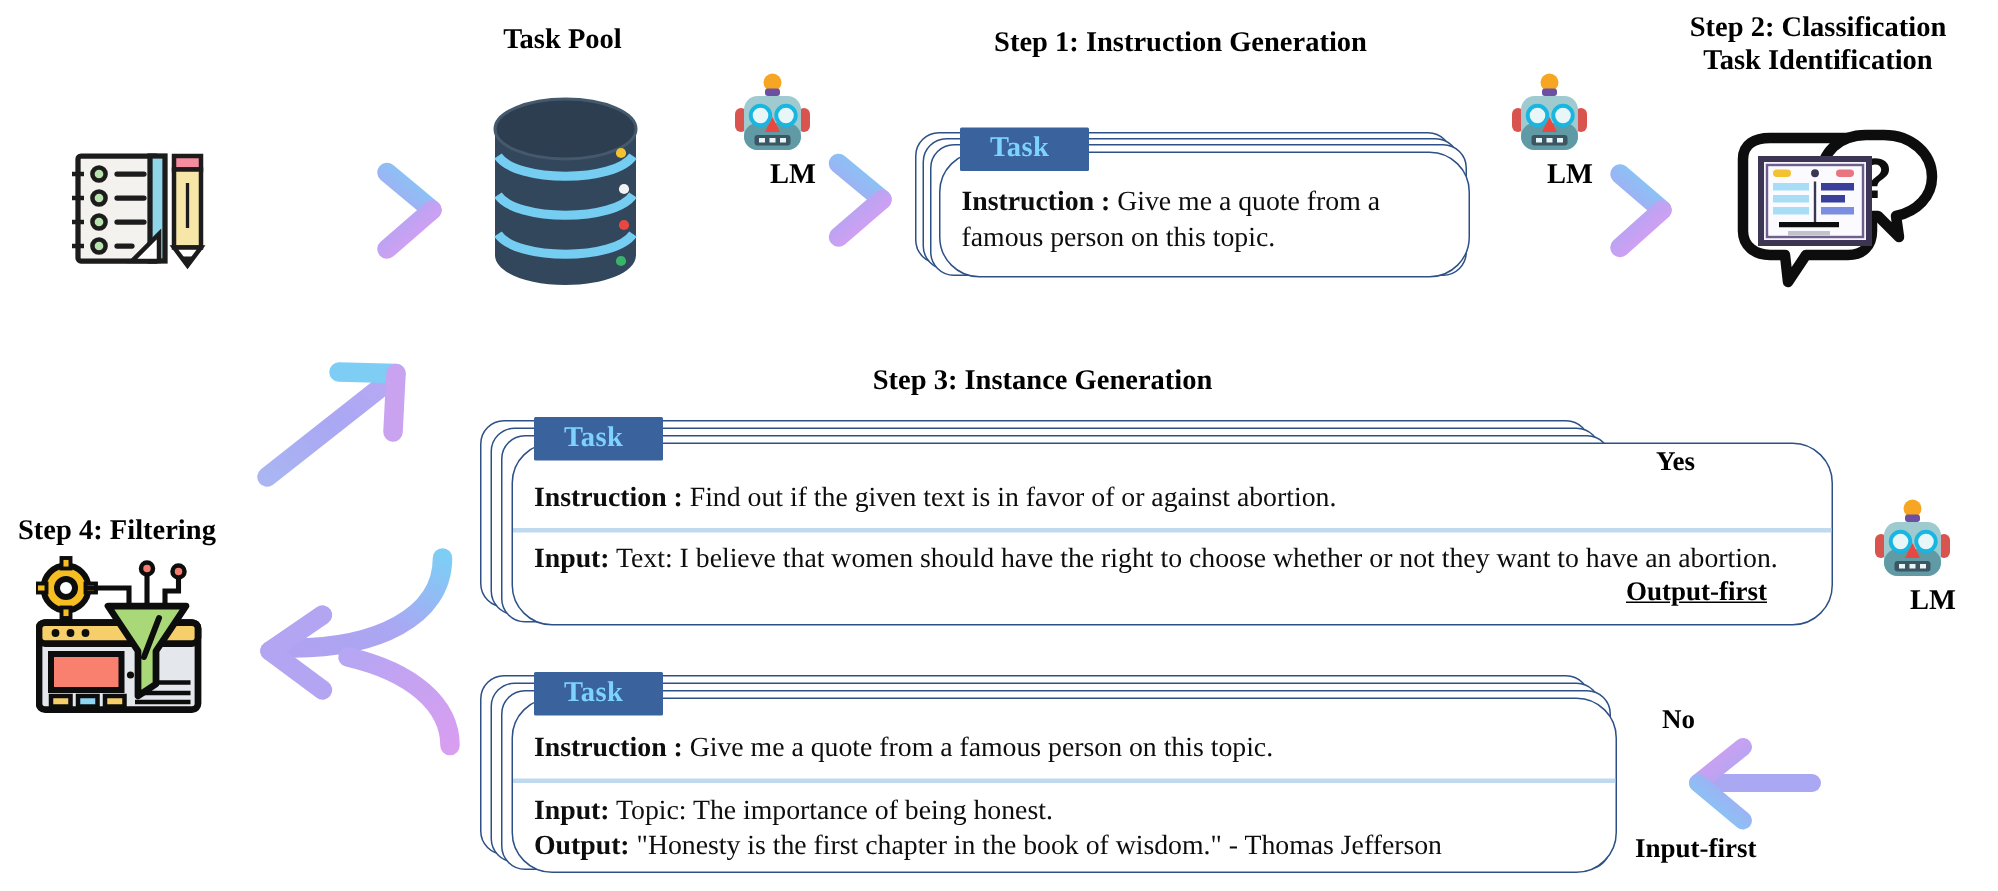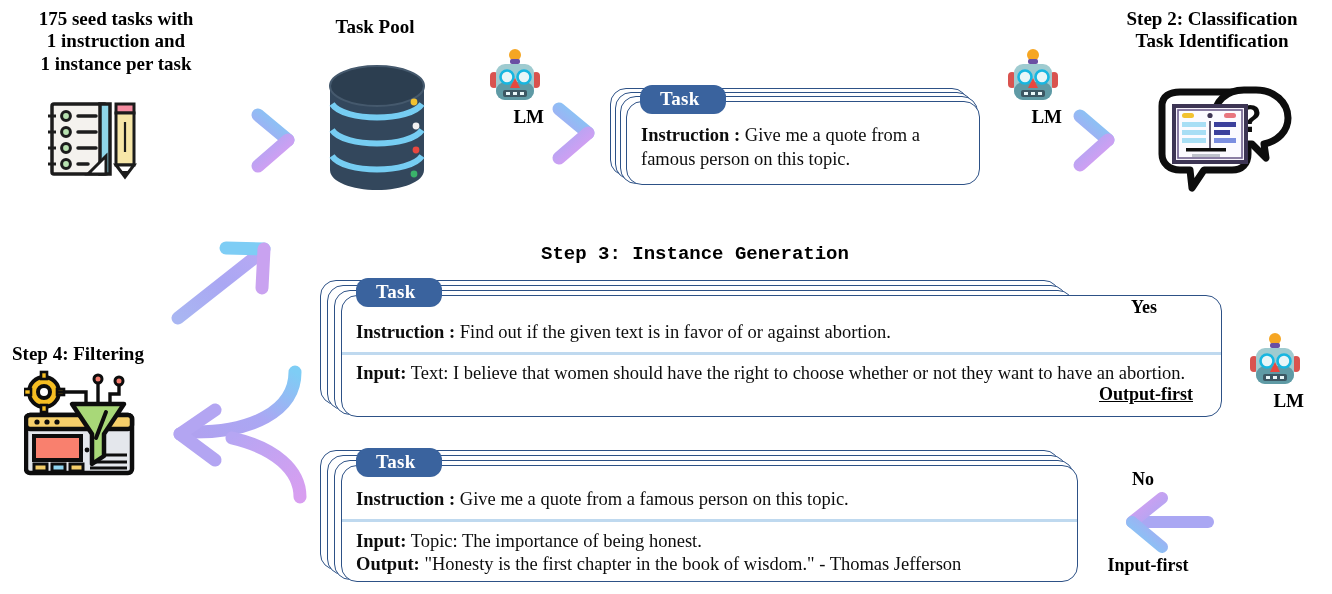--- a/index.html
+++ b/index.html
@@ -34,33 +34,33 @@
   .stack-layer {
     position: absolute;
     border: 1.6px solid #2d5186;
     border-radius: 16px;
     background: #ffffff;
     box-sizing: border-box;
   }
   .card-front {
     position: absolute;
     border: 1.8px solid #2d5186;
-    border-radius: 16px;
+    border-radius: 27px;
     background: #ffffff;
     box-sizing: border-box;
     overflow: hidden;
   }
   .task-badge {
     position: absolute;
     background: #3a639e;
-    color: #ffffff;
+    color: #7dd3fc;
     font-family: "Liberation Serif", "DejaVu Serif", serif;
     font-weight: bold;
     font-size: 19px;
-    border-radius: 12px;
+    border-radius: 1px;
     padding: 3px 26px 4px 20px;
     letter-spacing: 0.3px;
     z-index: 6;
     line-height: 1.15;
   }
   .card-text {
     font-family: "Liberation Serif", "DejaVu Serif", serif;
     font-size: 18.5px;
     line-height: 1.28;
     color: #0d0d0d;
@@ -90,21 +90,21 @@
     font-size: 19px;
     color: #000;
     text-align: right;
   }
   .side-label {
     position: absolute;
     font-family: "Liberation Serif", "DejaVu Serif", serif;
     font-weight: bold;
     font-size: 18px;
     color: #000;
-    text-align: center;
+    text-align: left;
     white-space: nowrap;
   }
 </style>
 </head>
 <body>
 
 <div id="page">
 
   <svg class="arrow-layer" viewBox="0 0 1332 594" xmlns="http://www.w3.org/2000/svg">
     <defs>
@@ -186,23 +186,20 @@
       <path d="M 180 434 L 215 460" stroke="#b3a5f2" stroke-width="13" stroke-linecap="round" fill="none"></path>
     </g>
 
     <g>
       <line x1="178" y1="318" x2="258" y2="255" stroke="url(#gradUpArrow)" stroke-width="13" stroke-linecap="round"></line>
       <path d="M 226 248 L 264 249" stroke="#7ecdf5" stroke-width="13" stroke-linecap="round" fill="none"></path>
       <path d="M 264 249 L 262 288" stroke="#c9a2f0" stroke-width="13" stroke-linecap="round" fill="none"></path>
     </g>
   </svg>
 
-  <div class="heading abs" style="left:6px; top:8px; width:220px;">175 seed tasks with
-1 instruction and
-1 instance per task</div>
 
   <div class="icon-box" style="left:44px; top:100px; width:100px; height:80px;">
     <svg width="100" height="80" viewBox="0 0 100 80" xmlns="http://www.w3.org/2000/svg">
 
       <rect x="8" y="4" width="54" height="70" rx="2" fill="#f4f2ee" stroke="#1c1c1c" stroke-width="3.5"></rect>
       <rect x="56" y="4" width="10" height="70" fill="#8fd6e8" stroke="#1c1c1c" stroke-width="3.5"></rect>
 
       <line x1="4" y1="16" x2="12" y2="16" stroke="#1c1c1c" stroke-width="3"></line>
       <line x1="4" y1="32" x2="12" y2="32" stroke="#1c1c1c" stroke-width="3"></line>
       <line x1="4" y1="48" x2="12" y2="48" stroke="#1c1c1c" stroke-width="3"></line>
@@ -255,20 +252,21 @@
       <circle cx="36" cy="29" r="6.5" fill="#e8f6f8" stroke="#18b6e0" stroke-width="2.6"></circle>
       <path d="M 27 30 L 32 40 L 22 40 Z" fill="#e8483f"></path>
       <rect x="15" y="42" width="24" height="7" rx="2" fill="#3c5763"></rect>
       <rect x="18" y="44" width="4" height="3" fill="#e8f6f8"></rect>
       <rect x="25" y="44" width="4" height="3" fill="#e8f6f8"></rect>
       <rect x="32" y="44" width="4" height="3" fill="#e8f6f8"></rect>
     </svg>
   </div>
   <div class="lm-label" style="left:486px; top:106px; width:58px;">LM</div>
 
+  <div class="heading abs" style="left:592px; top:18px; width:390px;">Step 1: Instruction Generation</div>
 
   <div class="card-stack" style="left:610px; top:88px; width:370px; height:100px;">
     <div class="stack-layer" style="left:0px; top:0px; width:358px; height:88px;"></div>
     <div class="stack-layer" style="left:5px; top:4px; width:358px; height:88px;"></div>
     <div class="stack-layer" style="left:10px; top:8px; width:358px; height:88px;"></div>
 
     <div class="card-front" style="left:16px; top:13px; width:354px; height:84px;">
       <div class="card-sec" style="padding-top:22px;">
         <div class="card-text">
           <b>Instruction :</b><span> Give me a quote from a famous person on this topic.</span>
@@ -319,21 +317,21 @@
       <rect x="66" y="38" width="22" height="5" fill="#3b3f9c"></rect>
       <rect x="34" y="46" width="24" height="5" fill="#a8def5"></rect>
       <rect x="66" y="46" width="16" height="5" fill="#3b3f9c"></rect>
       <rect x="34" y="54" width="24" height="5" fill="#a8def5"></rect>
       <rect x="66" y="54" width="22" height="5" fill="#7b8ee0"></rect>
       <rect x="38" y="64" width="40" height="3.5" fill="#0d0d0d"></rect>
       <rect x="44" y="70" width="28" height="3" fill="#bfc3cc"></rect>
     </svg>
   </div>
 
-  <div class="heading abs" style="left:480px; top:243px; width:430px;font-family:Liberation Mono, monospace;">Step 3: Instance Generation</div>
+  <div class="heading abs" style="left:480px; top:243px; width:430px;">Step 3: Instance Generation</div>
 
   <div class="card-stack" style="left:320px; top:280px; width:760px; height:135px;">
     <div class="stack-layer" style="left:0px; top:0px; width:740px; height:125px;"></div>
     <div class="stack-layer" style="left:7px; top:5px; width:740px; height:125px;"></div>
     <div class="stack-layer" style="left:14px; top:10px; width:740px; height:125px;"></div>
 
     <div class="card-front" style="left:21px; top:15px; width:881px; height:122px;">
       <div class="card-sec" style="padding-top:25px; padding-bottom:7px;">
         <div class="card-text">
           <b>Instruction :</b><span> Find out if the given text is in favor of or against abortion.</span>

